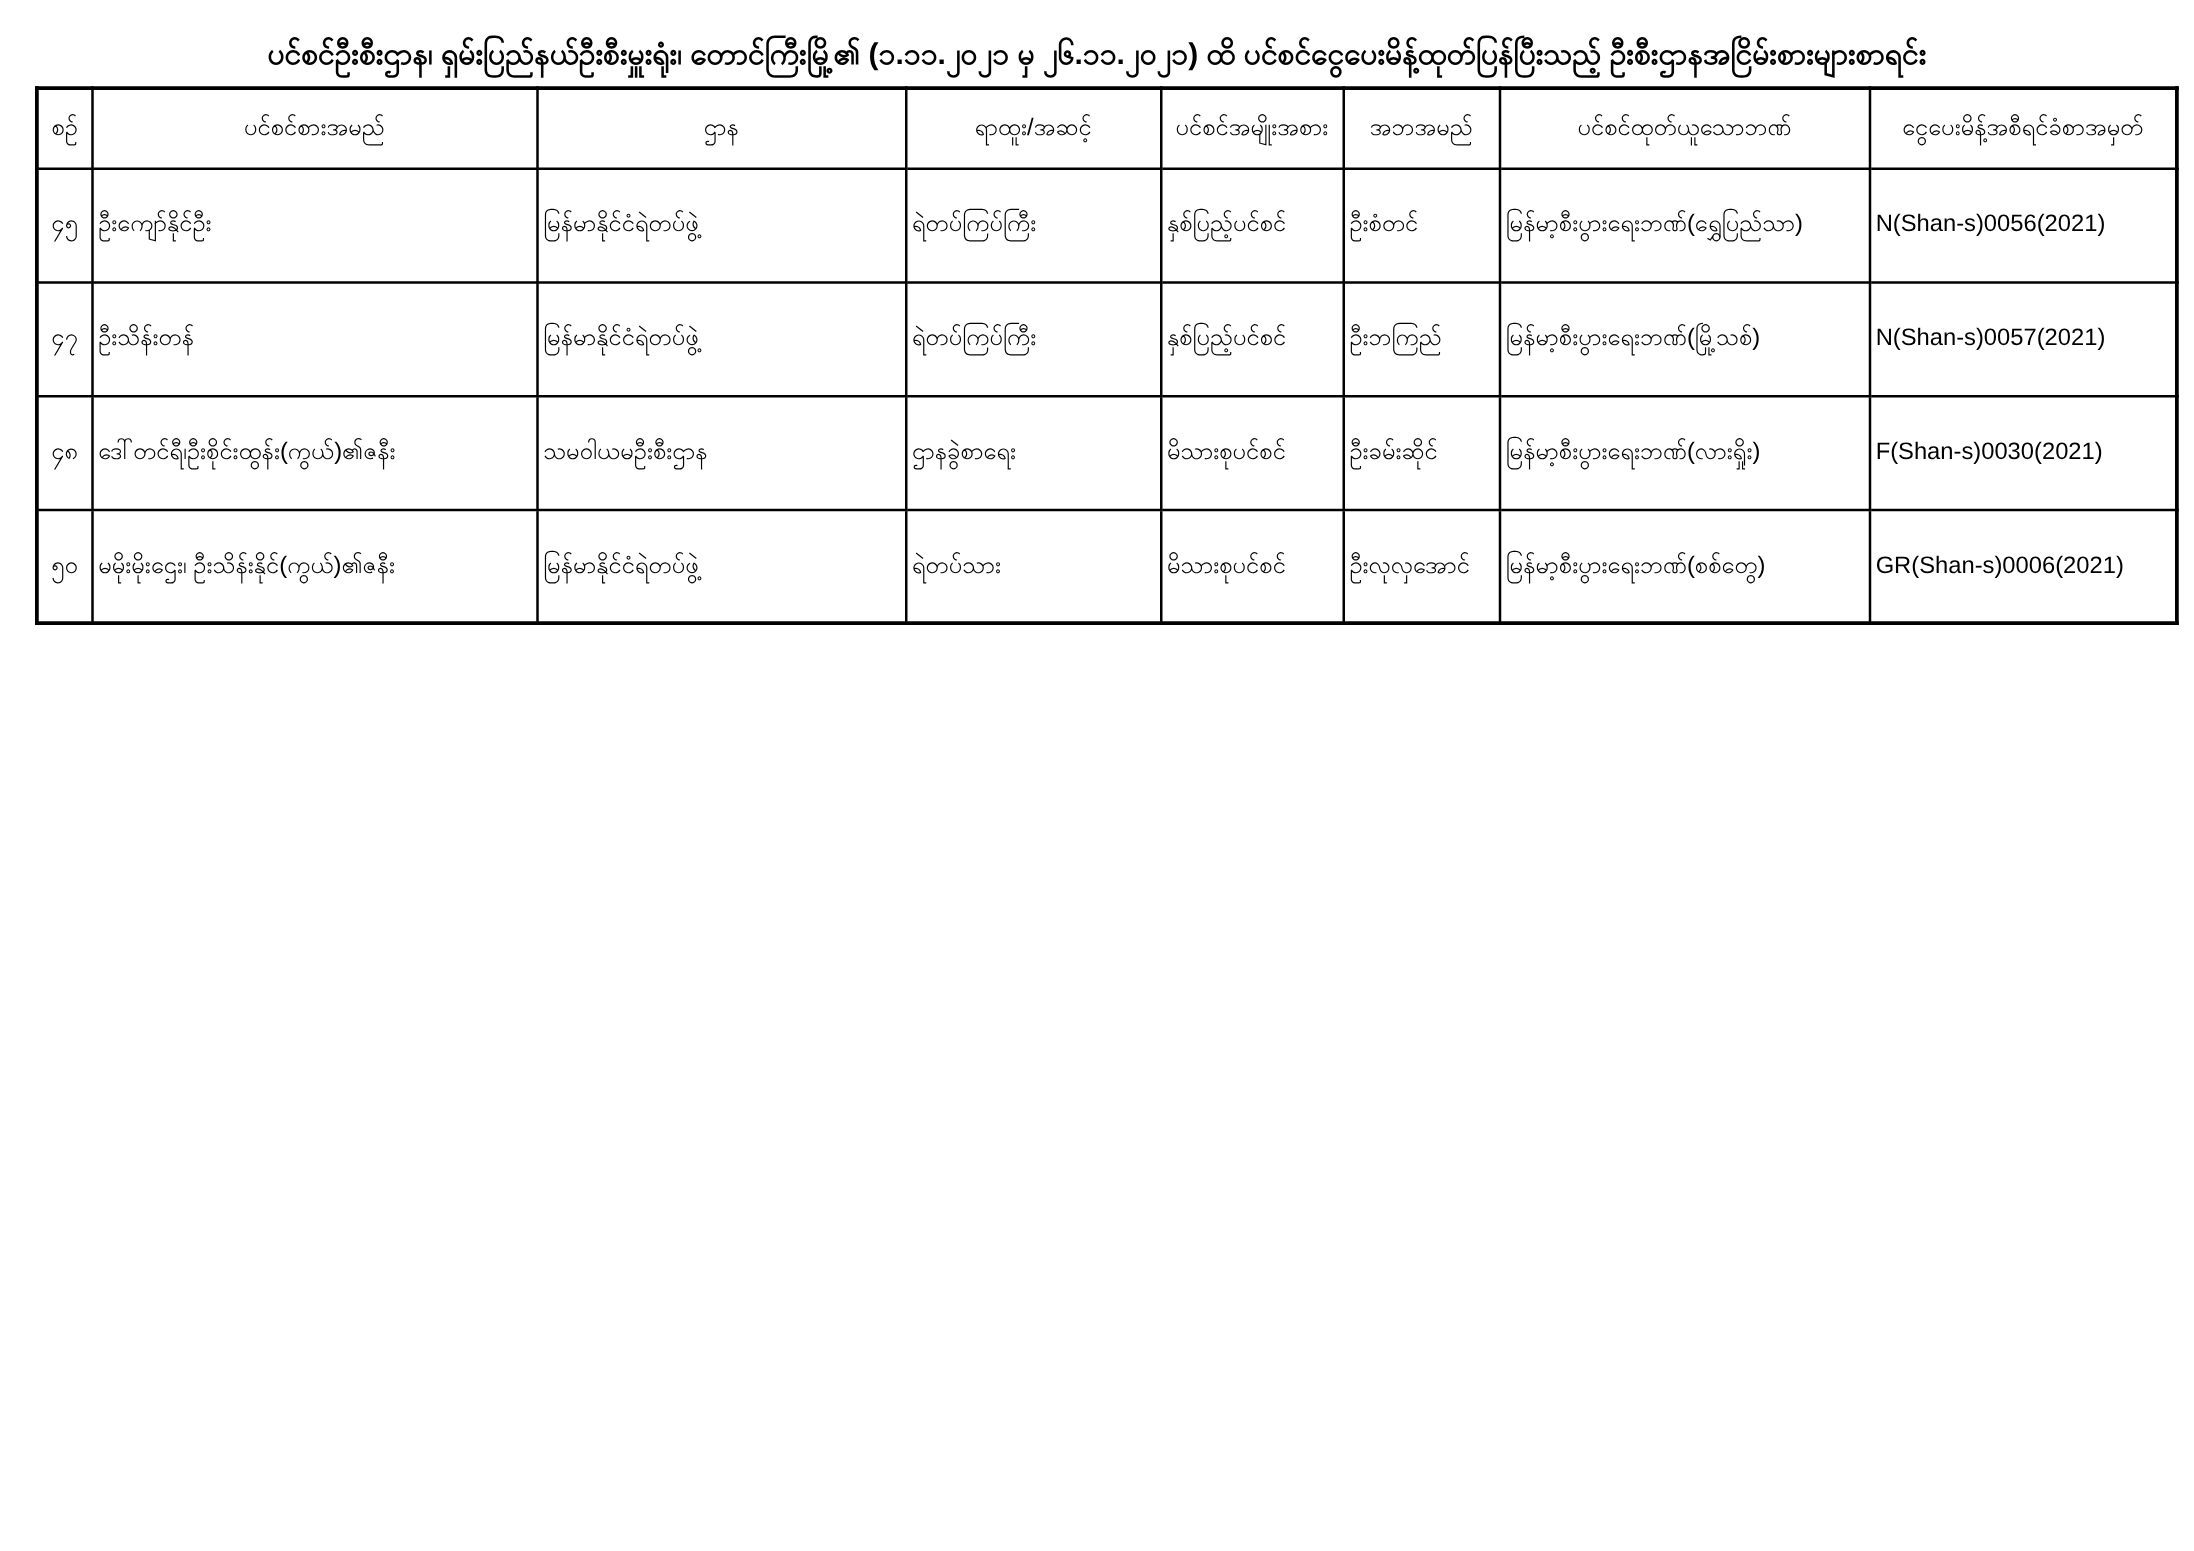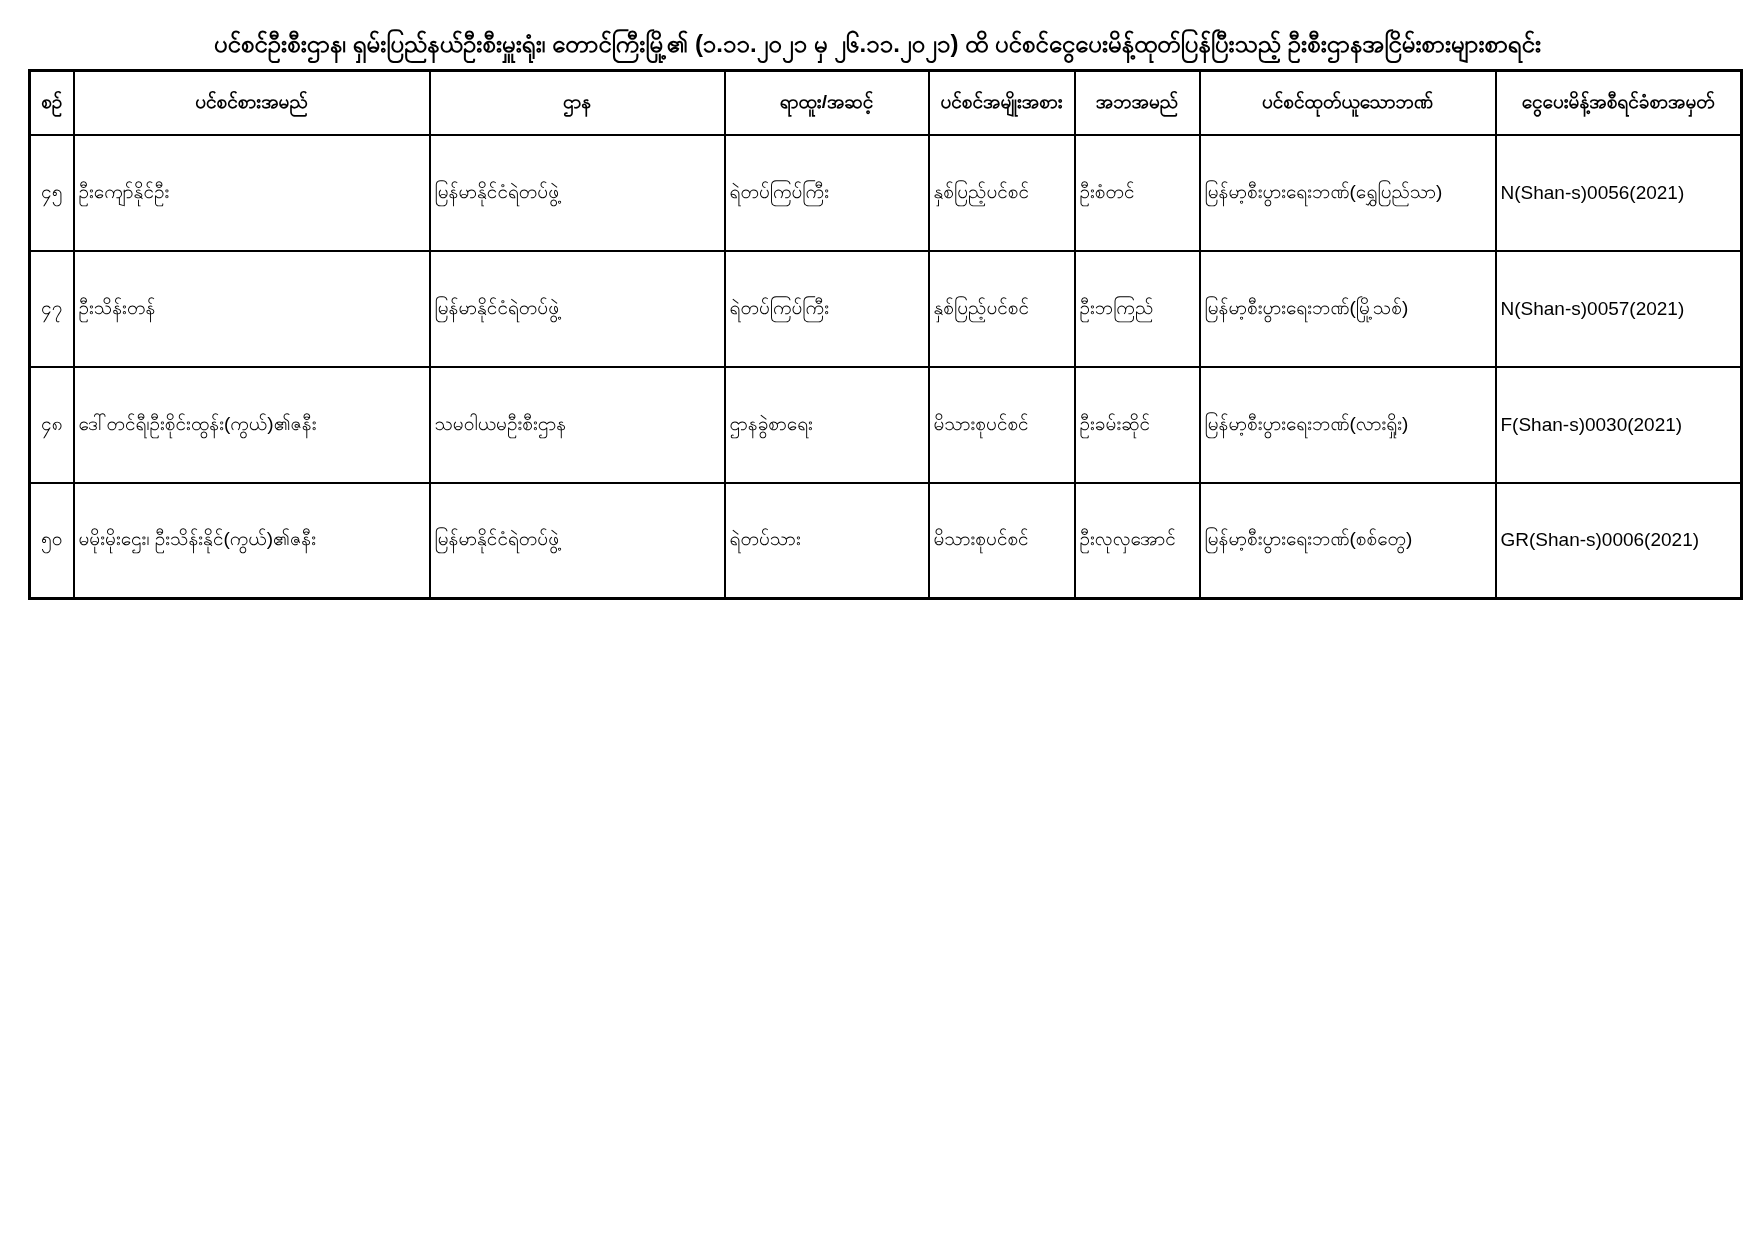--- a/index.html
+++ b/index.html
@@ -31,25 +31,25 @@
   .pension-table th, .pension-table td {
     border: 2px solid #000000;
     font-size: 19px;
     vertical-align: middle;
     padding: 2px 4px;
     white-space: nowrap;
     overflow: hidden;
   }
   .pension-table thead th {
     height: 64px;
-    font-weight: bold;
+    font-weight: normal;
     text-align: center;
   }
   .pension-table tbody td {
-    height: 116px;
+    height: 91px;
     font-weight: normal;
     text-align: left;
   }
   .pension-table tbody td.col-serial { text-align: center; padding: 2px 2px; }
 
   
   col.c1 { width: 44px; }
   col.c2 { width: 356px; }
   col.c3 { width: 295px; }
   col.c4 { width: 204px; }

